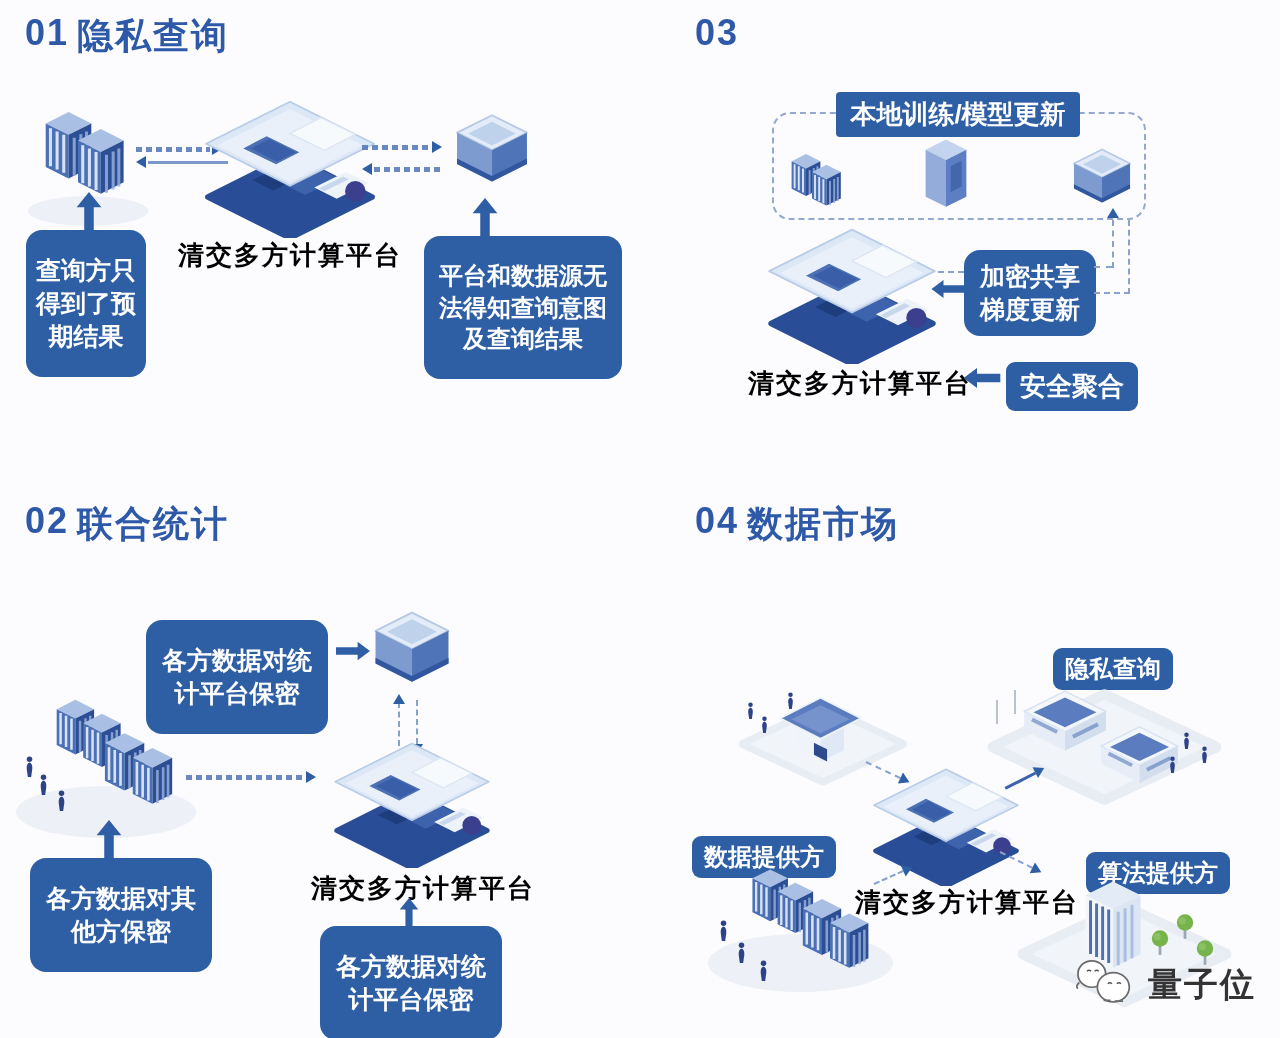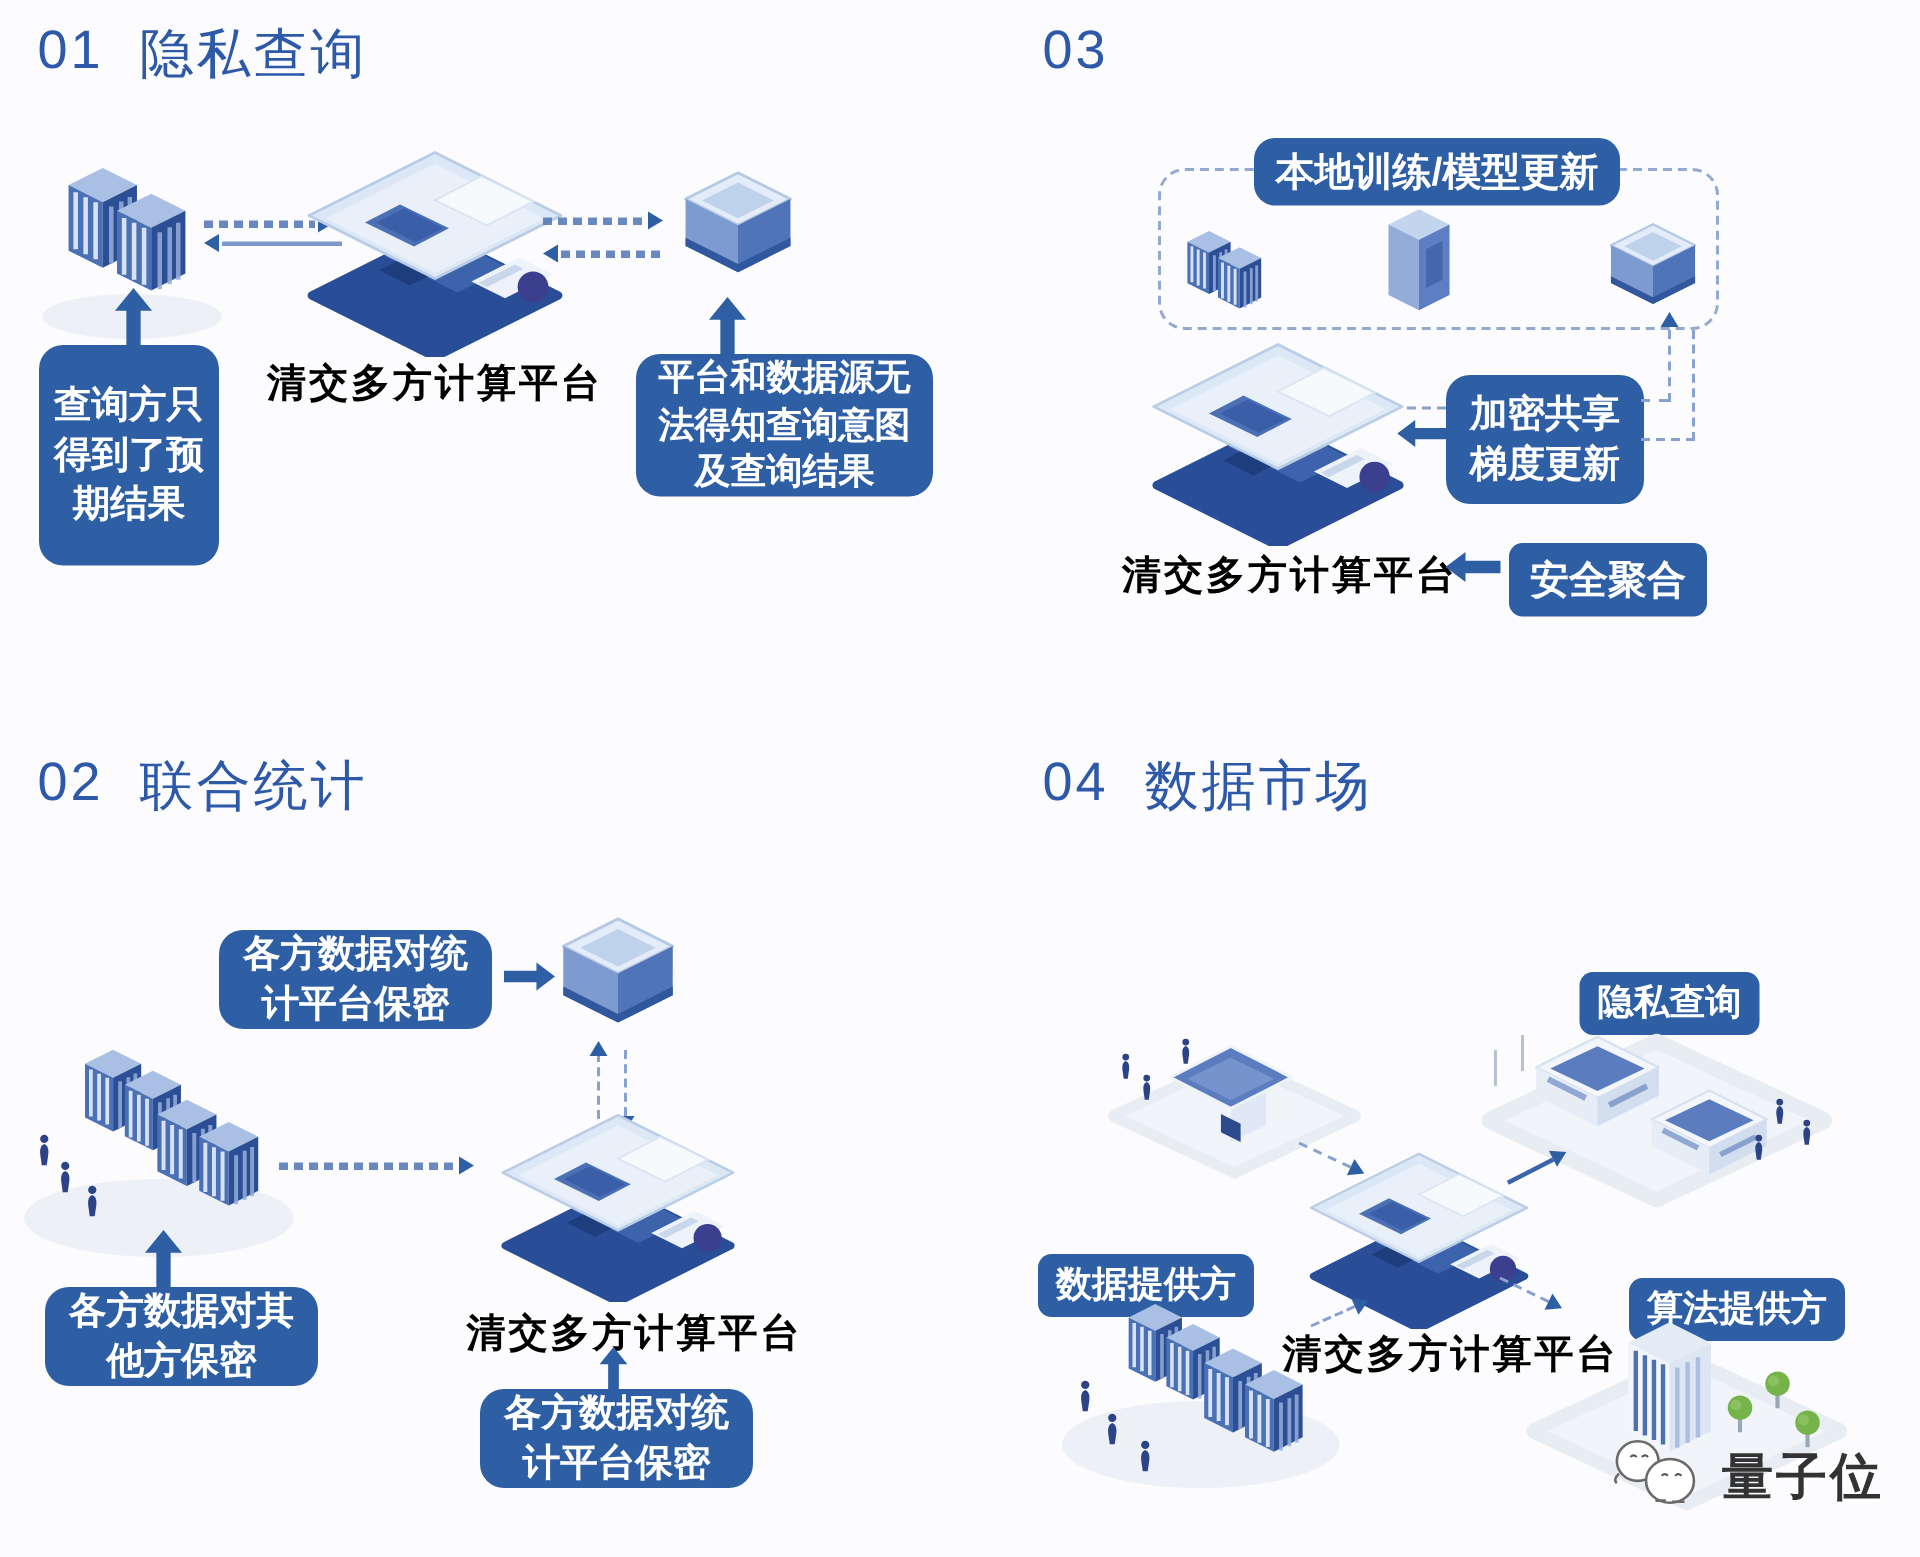--- a/index.html
+++ b/index.html
@@ -5,30 +5,30 @@
   * { box-sizing: border-box; }
   html,body { margin:0; padding:0; background:#fff; }
   .canvas {
     position:relative; width:1280px; height:1038px;
     background:#fcfcfe; overflow:hidden;
     font-family:"Liberation Sans", sans-serif;
   }
   section.quad { position:absolute; inset:0; }
 
   .sec-title {
-    position:absolute; margin:0; display:flex; gap:24px;
-    font-size:36px; font-weight:400; color:#2d59a8; letter-spacing:2px;
+    position:absolute; margin:0; display:flex; gap:8px;
+    font-size:36px; font-weight:700; color:#2d59a8; letter-spacing:2px;
   }
   .plat-label {
     position:absolute; font-size:26px; font-weight:800; color:#000000;
     letter-spacing:2px; text-align:center; white-space:nowrap;
   }
   .callout {
     position:absolute; background:#2e5fa5; color:#fff; font-weight:700;
-    text-align:center; border-radius:16px; padding:0 14px;
+    text-align:center; border-radius:16px; padding:24px 14px;
     font-size:25px; line-height:1.32;
   }
   .badge {
     position:absolute; background:#2e5fa5; color:#fff; font-weight:700;
     text-align:center; border-radius:9px; padding:6px 12px;
     font-size:24px; line-height:1.25; white-space:nowrap;
   }
   .ic { position:absolute; }
   .blob { position:absolute; background:#edf0f6; border-radius:50%; }
 
@@ -205,21 +205,21 @@
       </svg>
     <div class="callout" style="left:26px;top:230px;width:120px;padding:24px 8px">查询方只得到了预期结果</div>
   </section>
 
   <section class="quad">
     <h2 class="sec-title" style="left:695px;top:12px">
       <span>03</span>
     </h2>
 
     <div class="dashrect" style="left:772px;top:112px;width:374px;height:108px"></div>
-    <div class="badge" style="left:836px;top:92px;width:244px;font-size:26px;border-radius:14px">本地训练/模型更新</div>
+    <div class="badge" style="left:836px;top:92px;width:244px;font-size:26px;border-radius:4px">本地训练/模型更新</div>
 
     <svg class="ic" style="left:788px;top:144px;width:60px;height:68px">
         <use href="#sym-building"></use>
       </svg>
     <svg class="ic" style="left:918px;top:138px;width:56px;height:72px">
         <use href="#sym-server"></use>
       </svg>
     <svg class="ic" style="left:1064px;top:148px;width:76px;height:62px">
         <use href="#sym-databox"></use>
       </svg>

